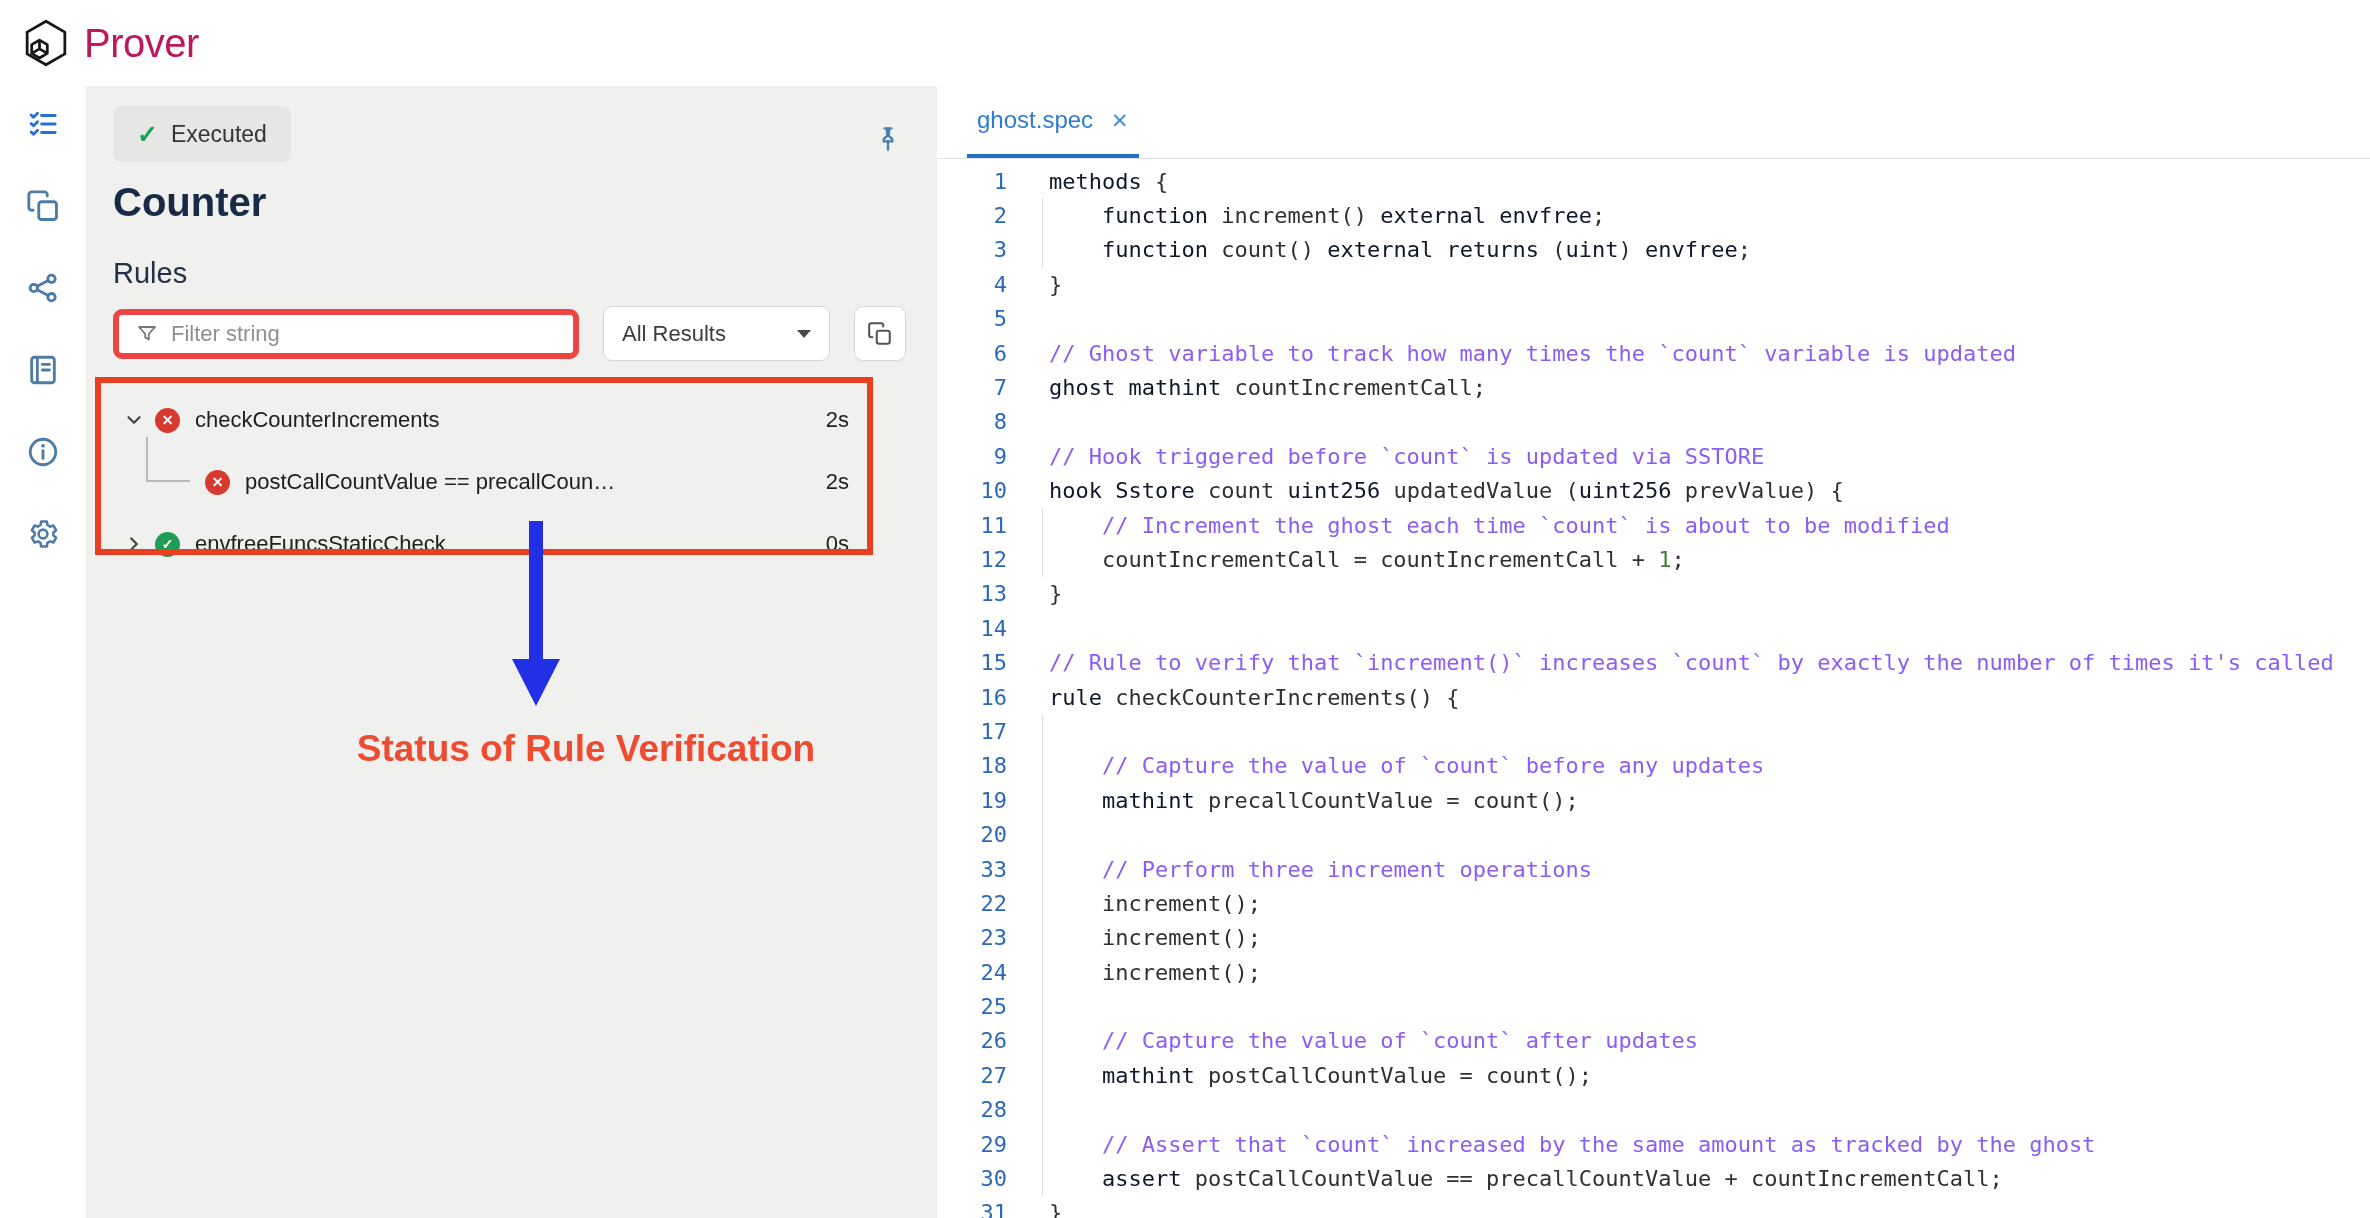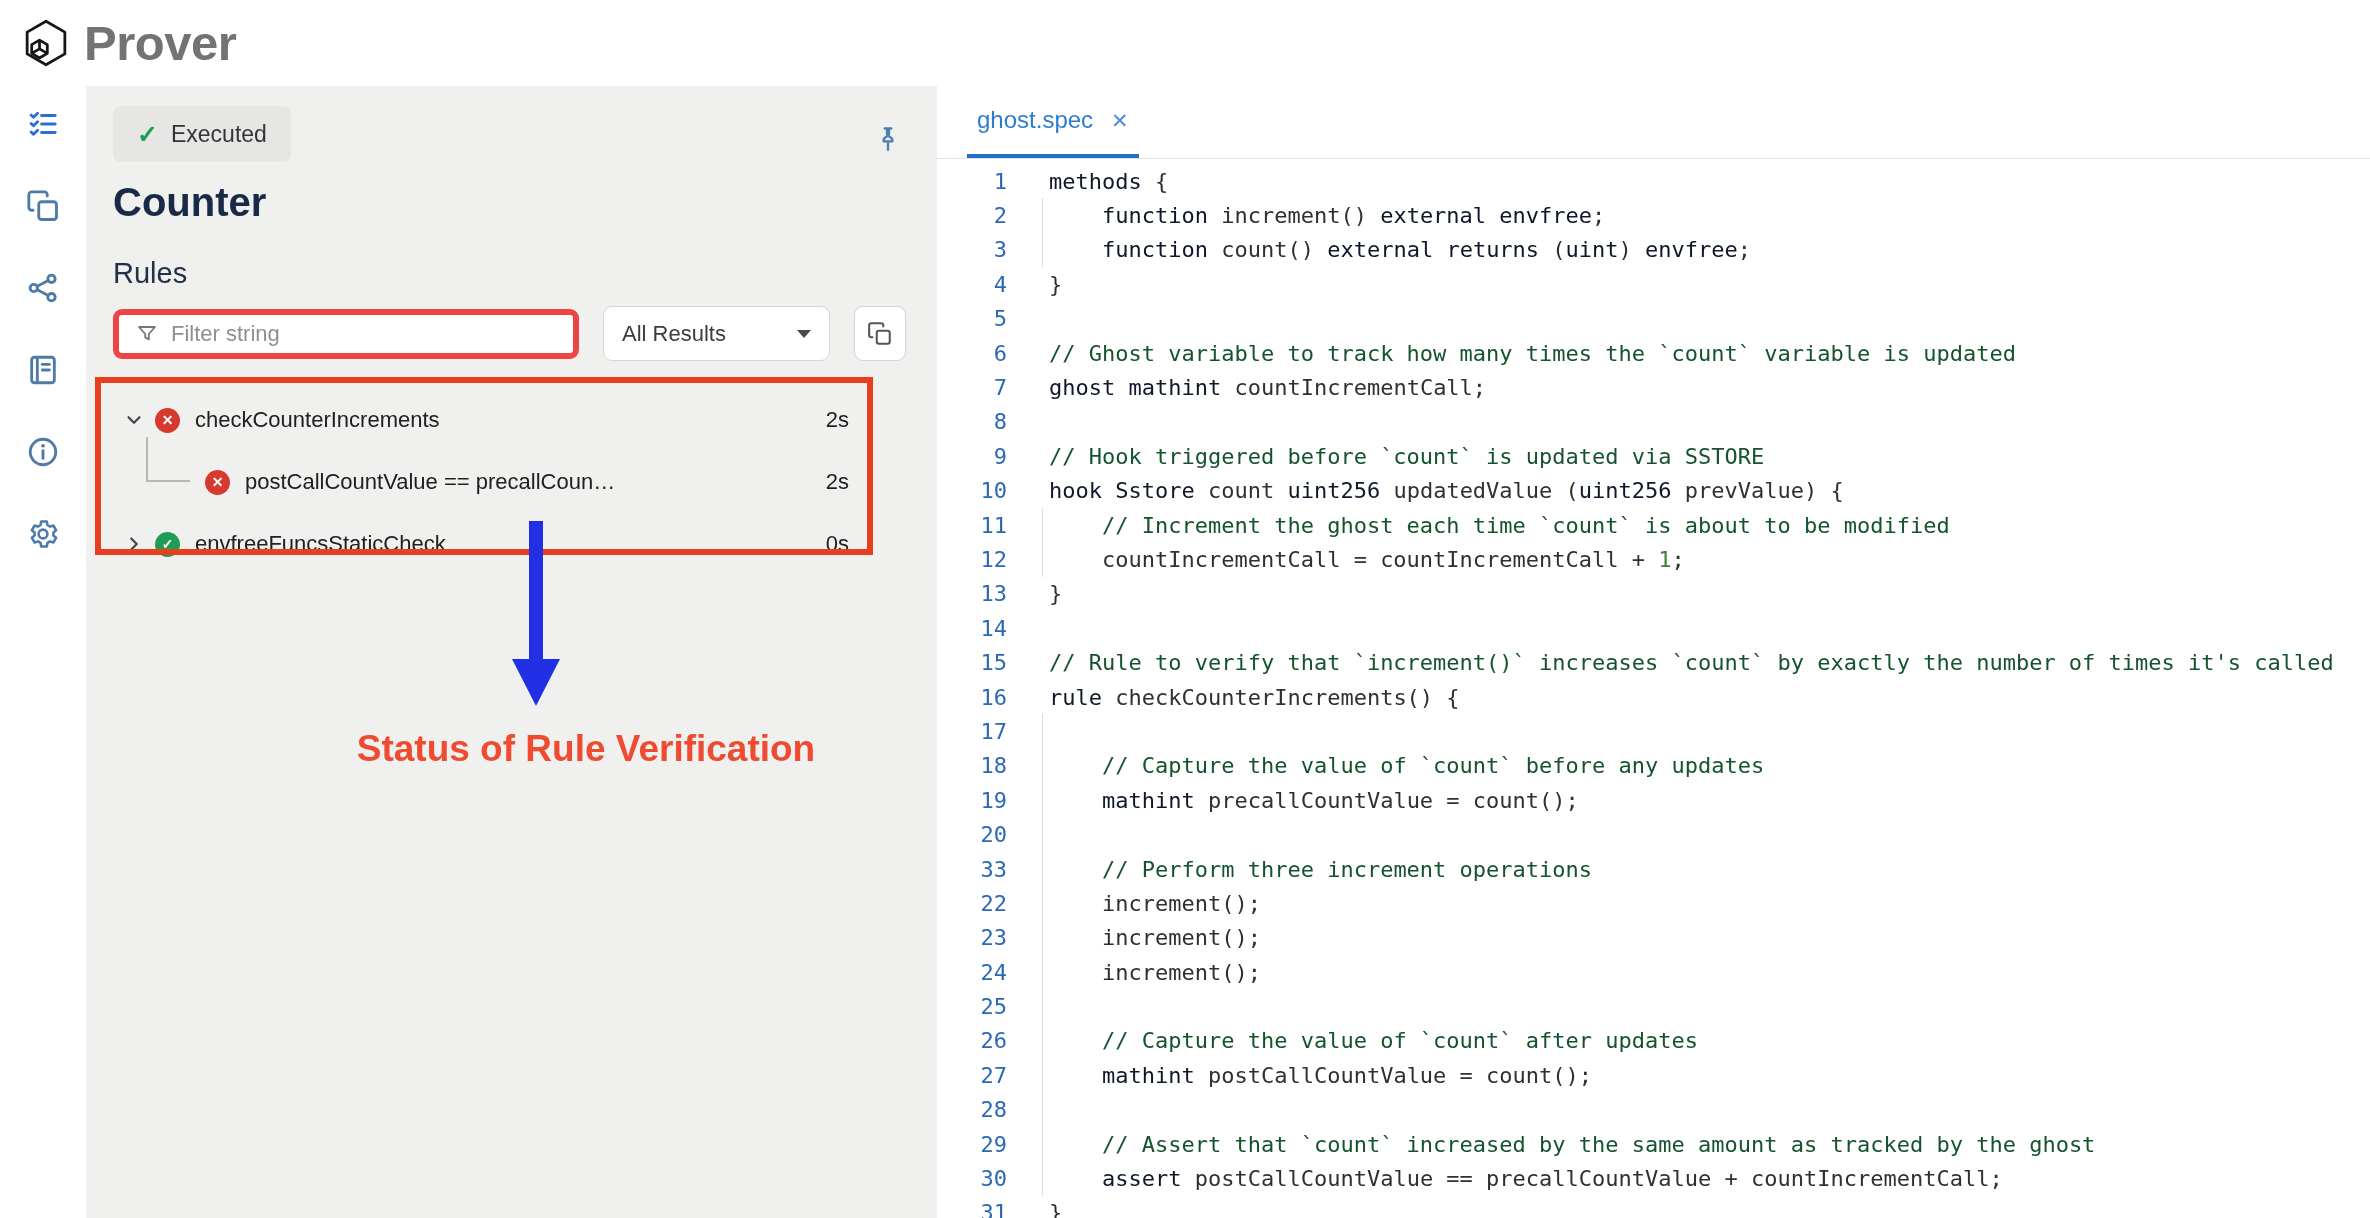--- a/index.html
+++ b/index.html
@@ -6,21 +6,21 @@
   html,body { background:#fff; }
   body {
     width:2370px; height:1218px; overflow:hidden;
     font-family:"Liberation Sans", sans-serif; color:#222;
   }
 
   
   .app-header { height:86px; background:#fff; display:flex; align-items:center; padding-left:20px; }
   .logo { display:flex; align-items:center; gap:12px; }
   .logo svg { width:52px; height:52px; }
-  .logo-text { font-size:49px; font-weight:700; color:#737373; letter-spacing:-0.5px; }
+  .logo-text { font-size:40px; font-weight:400; color:#be185d; letter-spacing:-0.5px; }
 
   .app-body { display:flex; height:1132px; }
 
   
   .icon-rail { width:86px; background:#fff; display:flex; flex-direction:column; align-items:center; padding-top:20px; gap:46px; flex:none; }
   .rail-btn { width:36px; height:36px; display:flex; align-items:center; justify-content:center; color:#4e7ba6; cursor:pointer; }
   .rail-btn.active { color:#2b6fd3; }
   .rail-btn svg { width:34px; height:34px; }
 
   
@@ -73,21 +73,21 @@
   .tabbar { height:73px; border-bottom:1px solid #dfe2e6; display:flex; align-items:stretch; padding-left:30px; flex:none; }
   .tab { display:flex; align-items:center; gap:18px; padding:0 10px; border-bottom:4px solid #2470c2; color:#2e7cd0; font-size:24px; cursor:pointer; }
   .tab .close { font-size:21px; color:#4f8fd6; line-height:1; }
 
   .code { flex:1; overflow:hidden; padding-top:5px; font-family:"DejaVu Sans Mono","Liberation Mono",monospace; font-size:22px; }
   .line { position:relative; display:flex; align-items:center; height:34.4px; white-space:pre; }
   .ln { width:70px; text-align:right; color:#2b68b5; flex:none; }
   .lc { margin-left:42px; }
   .guide { position:absolute; left:105px; top:0; height:100%; width:1px; background:#dddddb; }
   .tk-k { color:#0f172a; }
-  .tk-c { color:#14532d; }
+  .tk-c { color:#8b5cf6; }
   .tk-n { color:#3d803b; }
   .tk-p { color:#303030; }
 </style>
 </head>
 <body>
 
 <header class="app-header">
   <div class="logo">
     <svg viewBox="0 0 32 32" fill="none" stroke="#161616" stroke-width="1.7" stroke-linejoin="round">
       <polygon points="16,2.6 27.6,9.3 27.6,22.7 16,29.4 4.4,22.7 4.4,9.3"></polygon>

